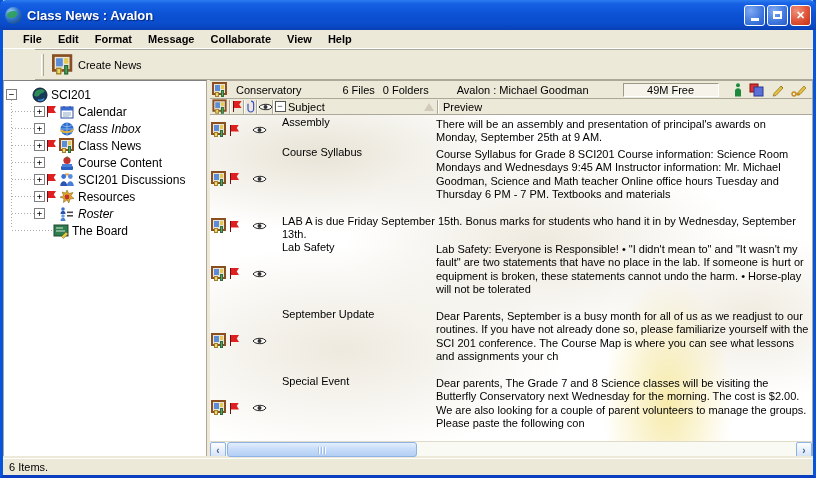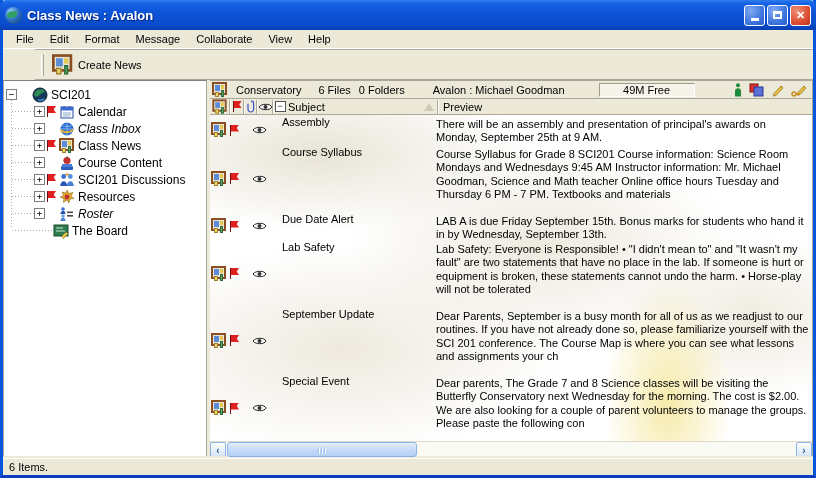--- a/index.html
+++ b/index.html
@@ -23,21 +23,21 @@
   .glyph-min { width:8px; height:3px; background:#fff; margin-top:9px; }
   .glyph-max { width:9px; height:8px; border:2px solid #fff; border-top-width:3px; }
 
   .app-globe { width:17px; height:17px; border-radius:50%;
     background:radial-gradient(circle at 35% 30%,#9fd4ff 0%,#2f74c9 45%,#143a6e 100%); position:relative; flex:0 0 17px;}
   .app-globe::after { content:""; position:absolute; left:2px; top:4px; width:10px; height:7px;
     background:#2e9e55; border-radius:60% 30% 50% 40%; opacity:.9; }
 
   
   .menubar { height:19px; flex:0 0 19px; background:#ECE9D8; display:flex; align-items:center;
-    border-bottom:1px solid #fff; padding-left:5px; }
+    border-bottom:1px solid #fff; padding-left:12px;font-weight:bold; }
   .menu-item { padding:2px 8px; cursor:default; }
 
   
   .toolbar { height:31px; flex:0 0 31px; background:#ECE9D8; border-top:1px solid #ACA899;
     border-bottom:1px solid #ACA899; display:flex; align-items:center; padding-left:3px;margin-left:32px; }
   .grip { width:3px; height:22px; border-left:1px solid #fff; border-right:1px solid #ACA899; margin:0 3px; }
   .tb-btn { display:flex; align-items:center; padding:2px 6px 2px 4px; border:1px solid transparent; }
   .tb-btn .lbl { margin-left:5px; font-size:11px; }
   .spark { position:absolute; top:-4px; right:-3px; font-size:8px; color:#777; }
 
@@ -334,21 +334,21 @@
 
       <div class="pane-head">
         <div class="news-ic">
           <div class="frame"></div>
             <div class="p1"></div>
             <div class="p2"></div>
             <div class="p3"></div>
             <div class="p4"></div>
         </div>
         <span class="t">Conservatory</span>
-        <span class="t" style="margin-left:17px;">6 Files</span>
+        <span class="t" style="margin-left:41px;">6 Files</span>
         <span class="t">0 Folders</span>
         <span class="t" style="margin-left:28px;">Avalon : Michael Goodman</span>
         <div class="free-box">49M Free</div>
         <div class="head-icons">
           <svg width="8" height="14" viewBox="0 0 8 14">
               <circle cx="4" cy="2.3" r="2" fill="#1C8A3C"></circle>
               <path d="M1 13.5V7.6C1 6.2 2.3 5.2 4 5.2s3 1 3 2.4v5.9z" fill="#1C8A3C"></path>
             </svg>
           <svg width="15" height="14" viewBox="0 0 15 14">
               <rect x="1" y="1" width="8" height="8" fill="#E03030" stroke="#801010"></rect>
@@ -455,21 +455,20 @@
                 <div class="p2"></div>
                 <div class="p3"></div>
                 <div class="p4"></div>
               </div>
             <div class="flag"></div>
             <svg class="eye" viewBox="0 0 15 10">
                 <path d="M1 5c2.6-3.6 11.4-3.6 13 0-1.6 3.6-10.4 3.6-13 0z" fill="#fff" stroke="#222"></path>
                 <circle cx="7.5" cy="5" r="2" fill="#333"></circle>
               </svg>
           </div>
-          <div class="subj">Due Date Alert</div>
           <div class="prev">LAB A is due Friday September 15th. Bonus marks for students who hand it in by Wednesday, September 13th.</div>
         </div>
 
         <div class="mrow h67">
           <div class="icell">
             <div class="news-ic">
                 <div class="frame"></div>
                 <div class="p1"></div>
                 <div class="p2"></div>
                 <div class="p3"></div>

